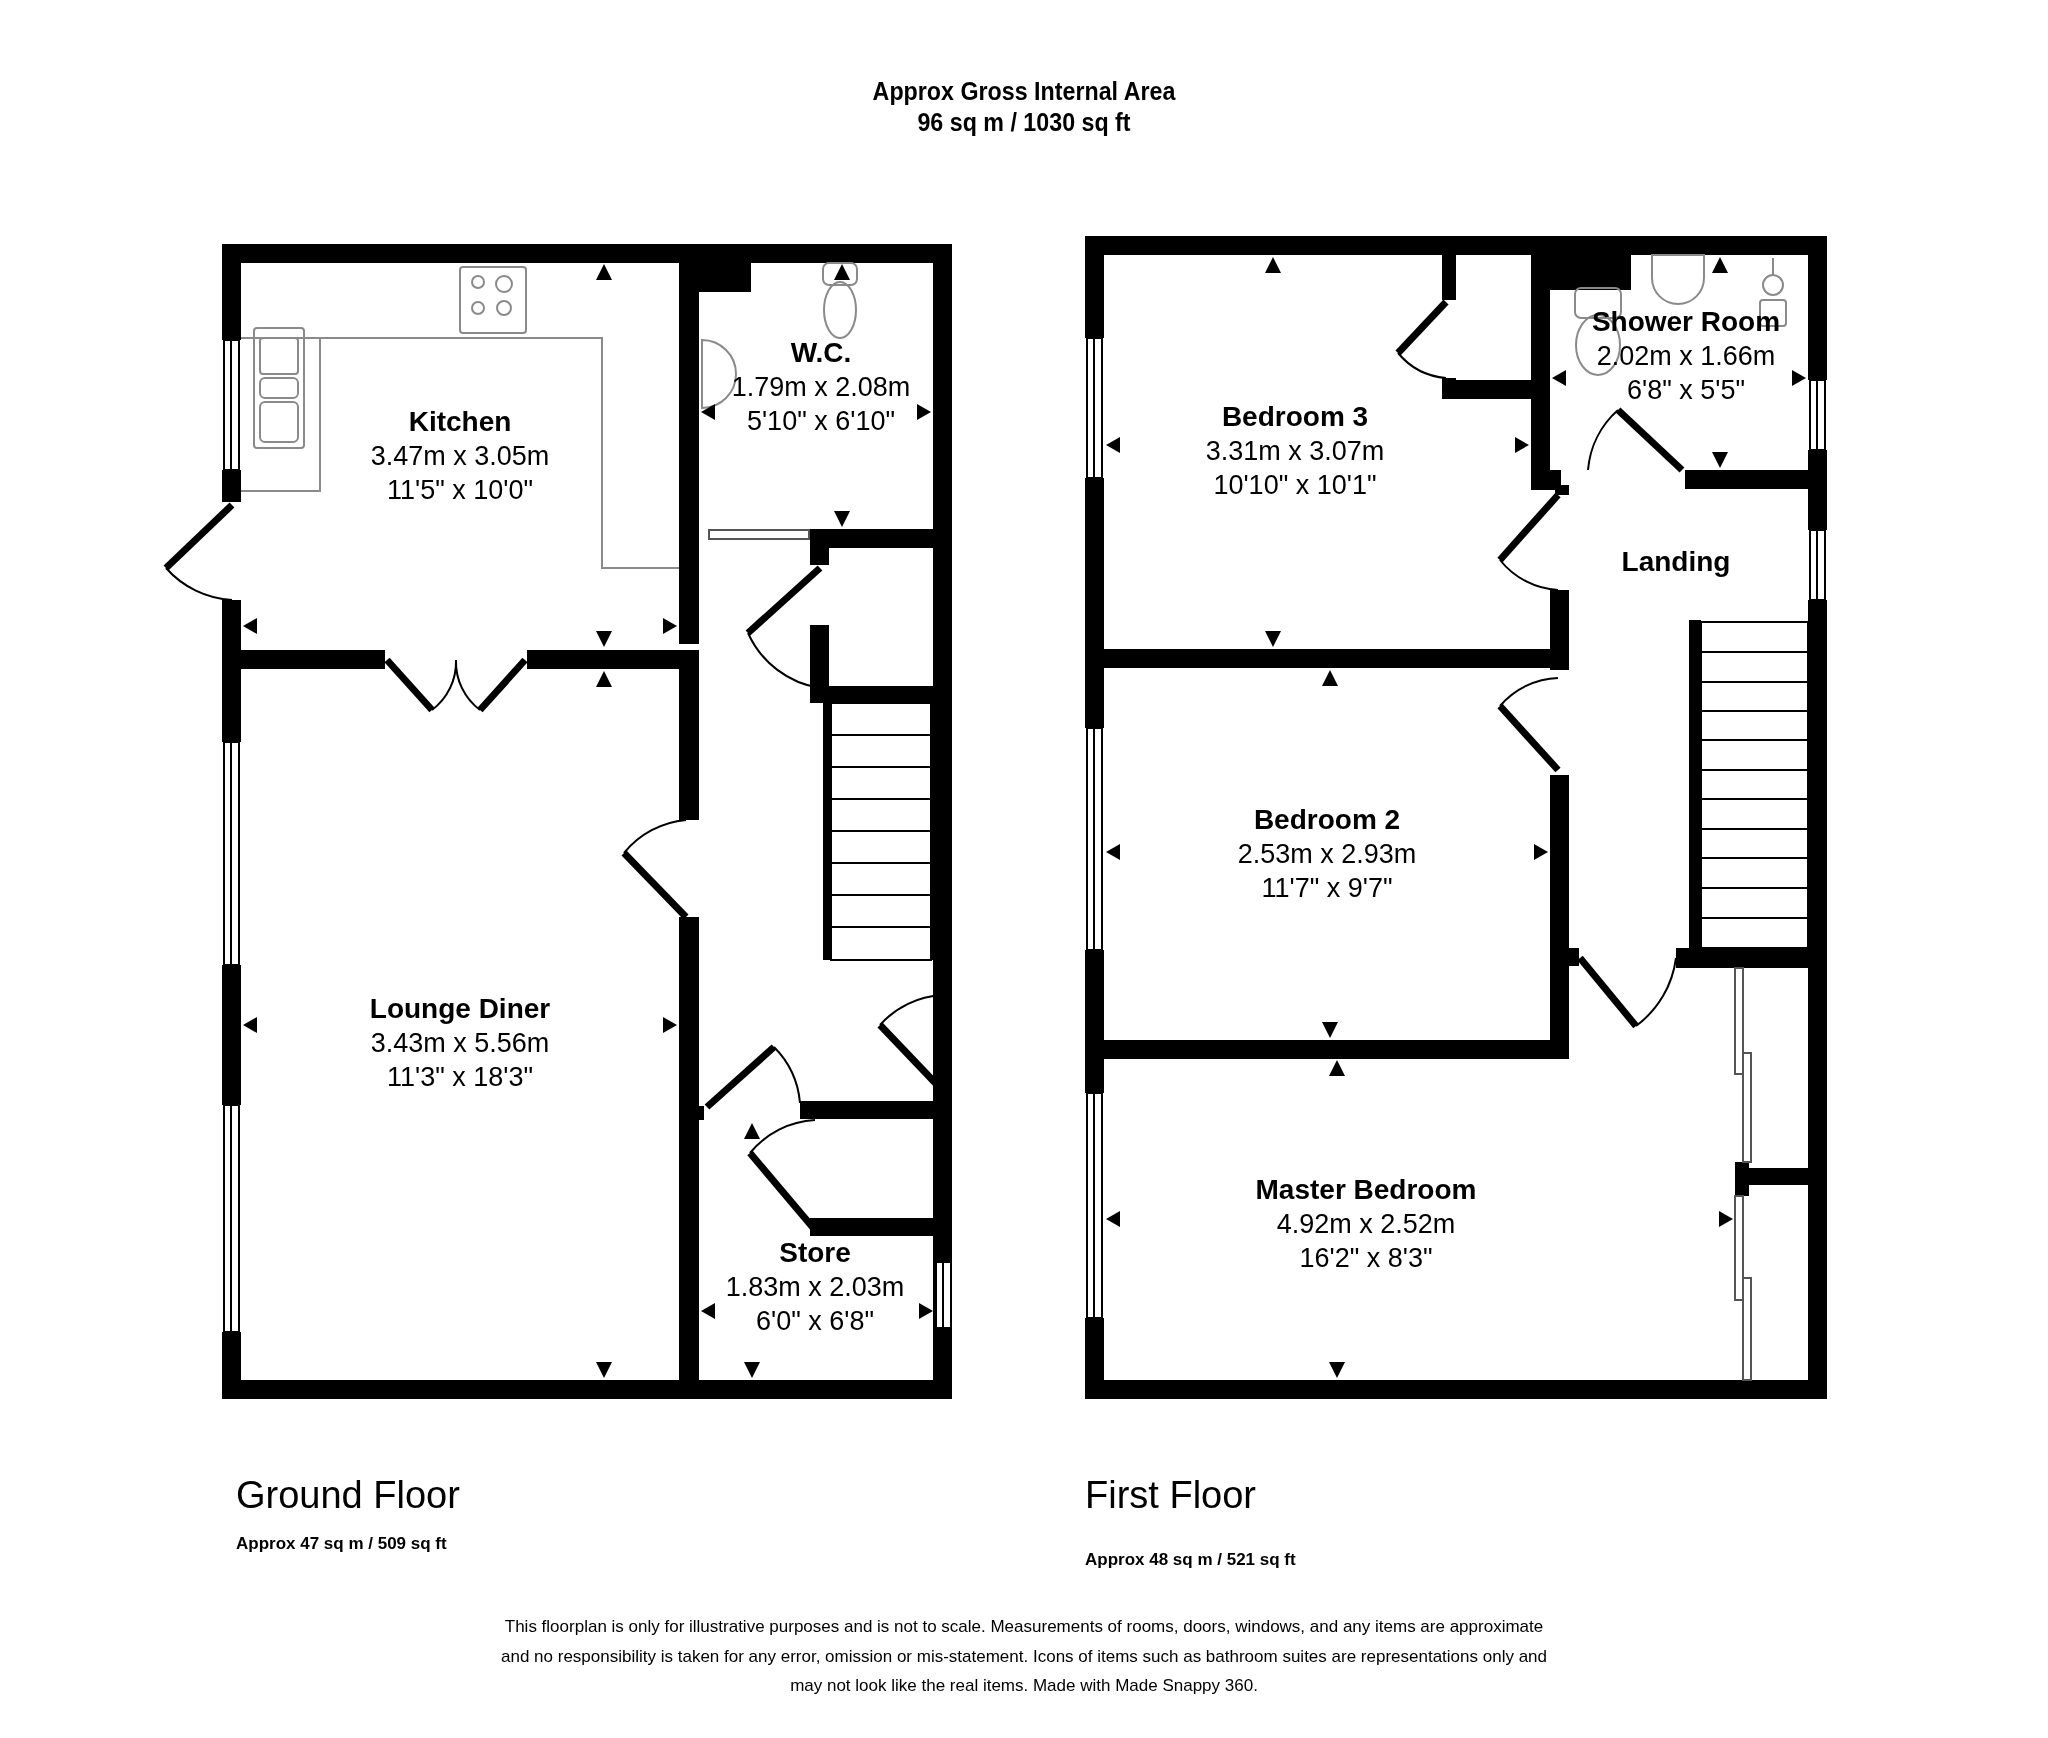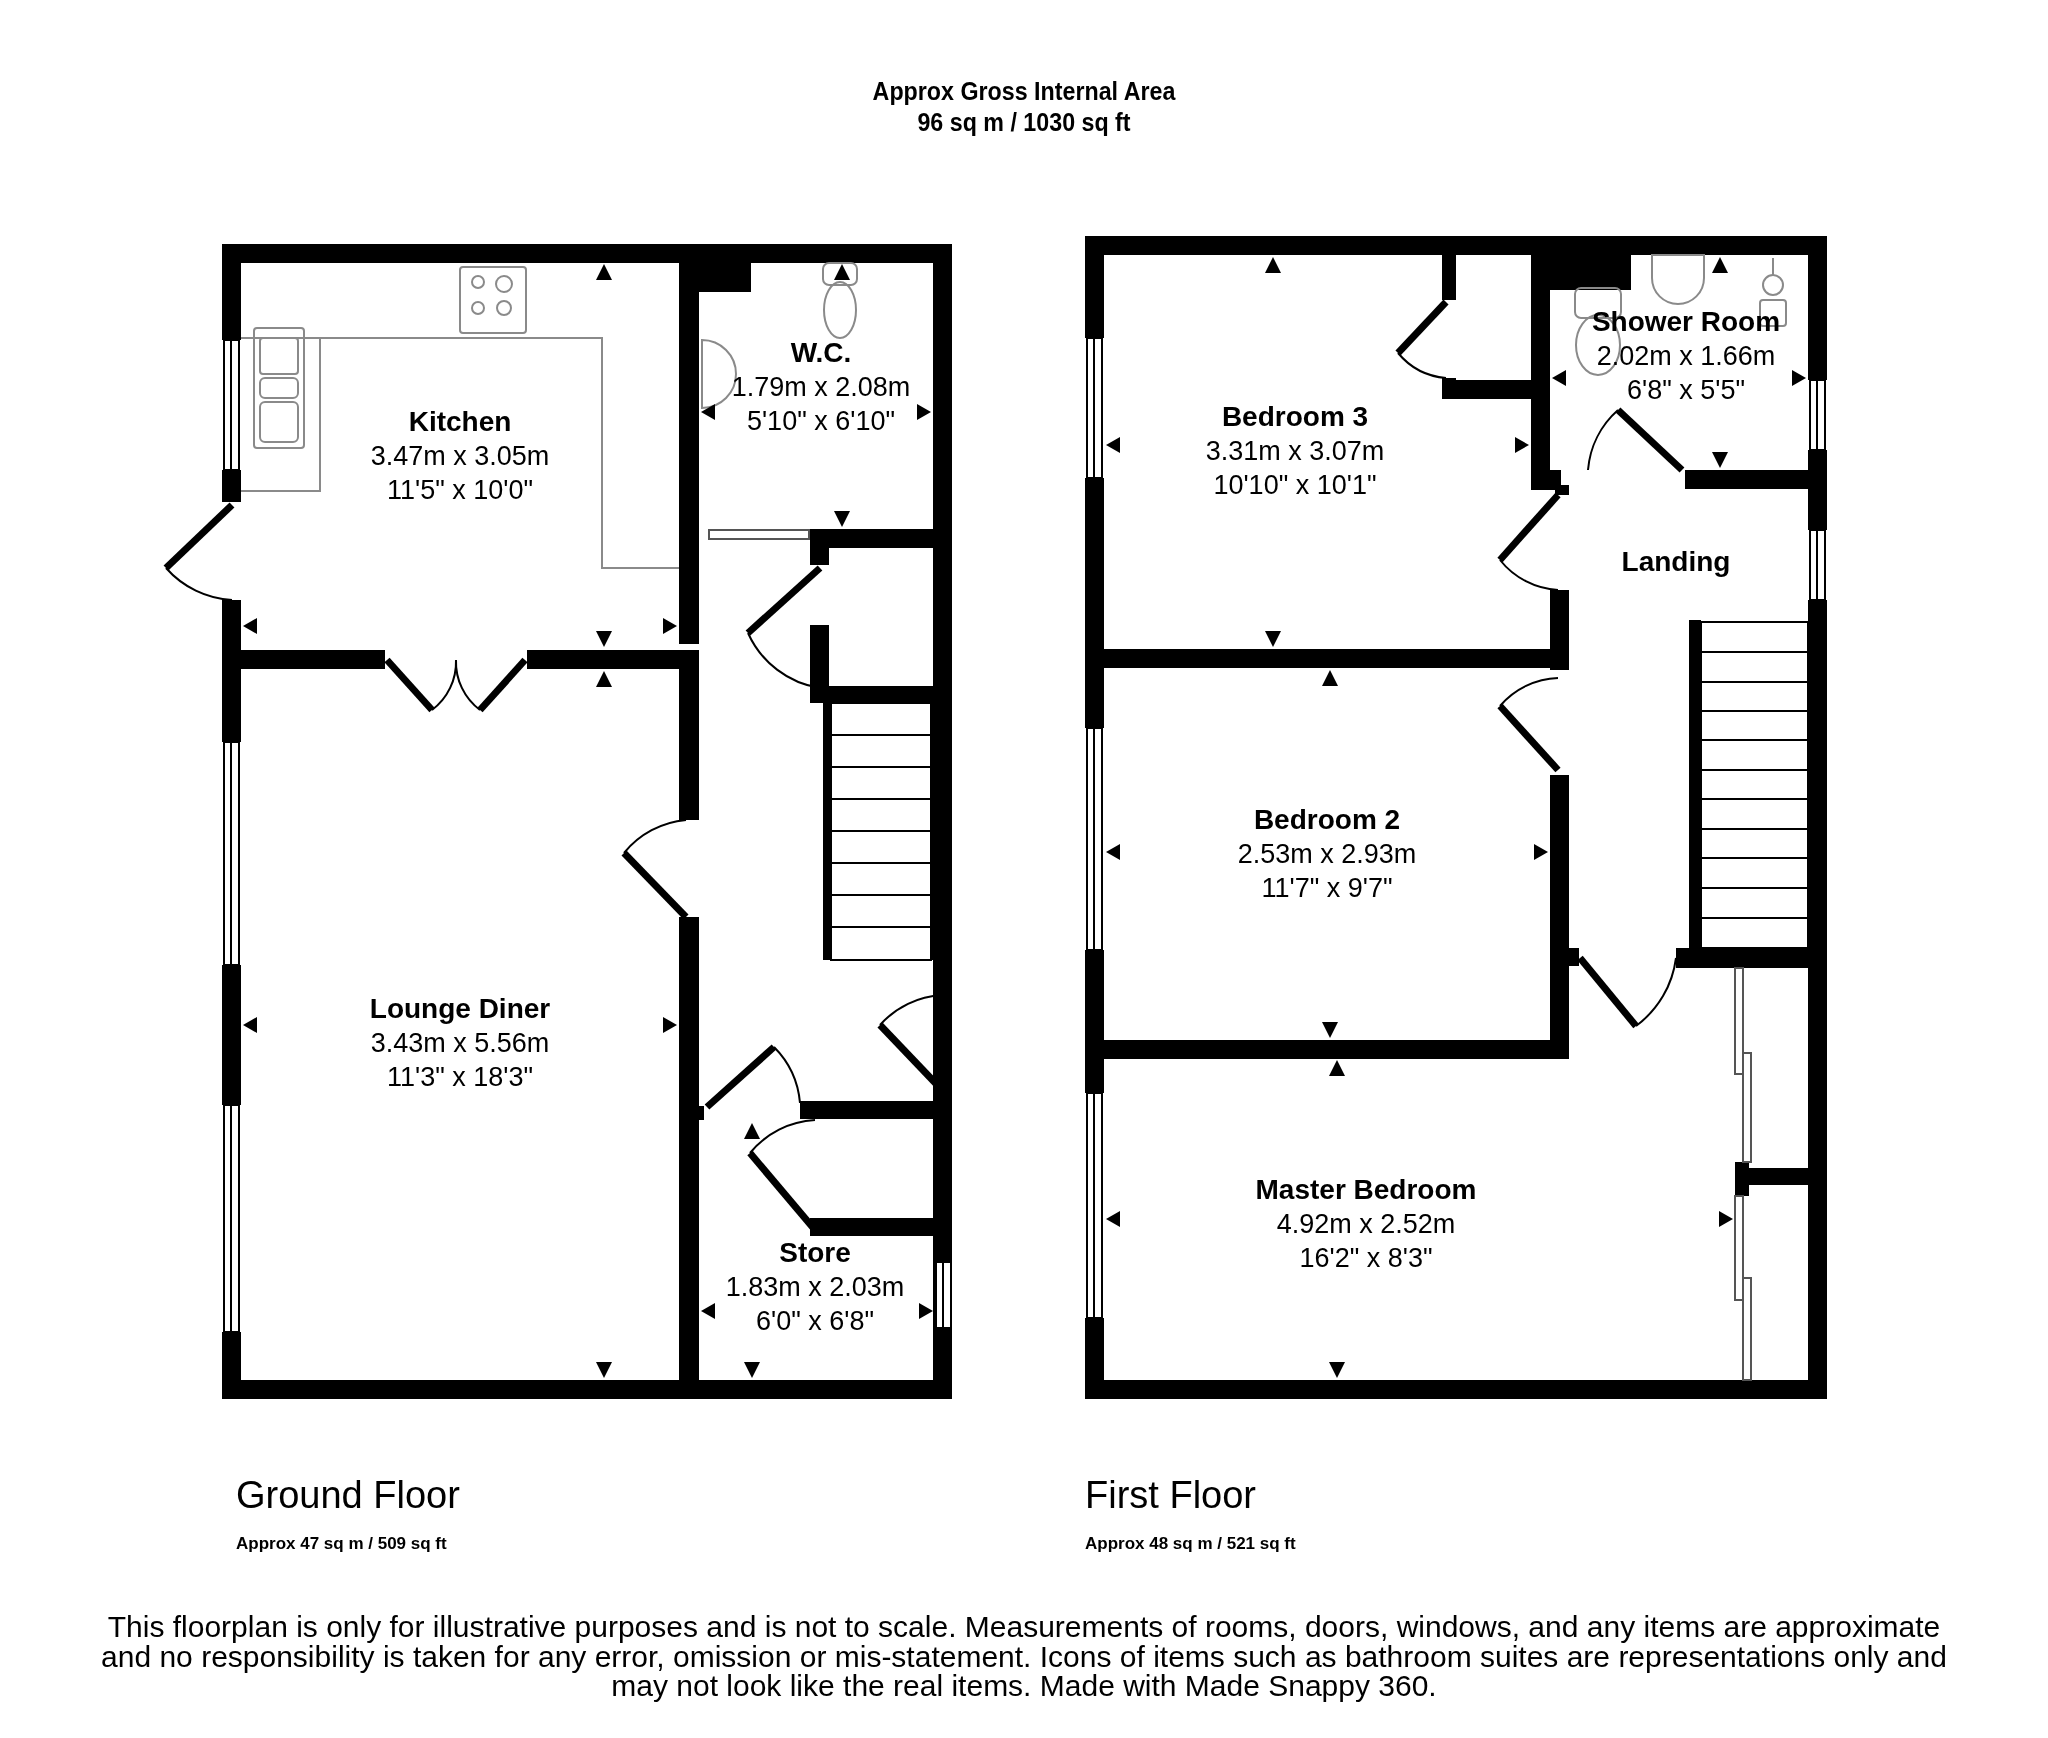--- a/index.html
+++ b/index.html
@@ -5,21 +5,21 @@
   html, body { margin: 0; padding: 0; background: #ffffff; }
   body { width: 2048px; height: 1738px; position: relative; overflow: hidden; font-family: "Liberation Sans", sans-serif; color: #000; }
   .abs { position: absolute; }
   .title { left: 0; width: 2048px; top: 76px; text-align: center; font-weight: bold; font-size: 25px; line-height: 31px; transform: scaleX(0.93); }
   svg.plan { position: absolute; left: 0; top: 0; }
   .room-label { position: absolute; text-align: center; transform: translateX(-50%); white-space: nowrap; }
   .room-name { font-weight: bold; font-size: 28px; line-height: 34px; }
   .room-dim { font-size: 27px; line-height: 34px; }
   .floor-name { font-size: 38px; line-height: 44px; }
   .floor-area { font-weight: bold; font-size: 17px; line-height: 30px; }
-  .disclaimer { left: 0; width: 2048px; top: 1612px; text-align: center; font-size: 30px; line-height: 29.5px; }
+  .disclaimer { left: 0; width: 2048px; top: 1612px; text-align: center; font-size: 17px; line-height: 29.5px; }
 </style>
 </head>
 <body>
 
 <div class="abs title">
   <div>Approx Gross Internal Area</div>
   <div>96 sq m / 1030 sq ft</div>
 </div>
 
 <svg class="plan" width="2048" height="1738" viewBox="0 0 2048 1738">
@@ -319,20 +319,20 @@
   <div class="room-dim">4.92m x 2.52m</div>
   <div class="room-dim">16'2" x 8'3"</div>
 </div>
 
 <div class="abs" style="left:236px; top:1473px;">
   <div class="floor-name">Ground Floor</div>
   <div class="floor-area" style="margin-top:12px;">Approx 47 sq m / 509 sq ft</div>
 </div>
 <div class="abs" style="left:1085px; top:1473px;">
   <div class="floor-name">First Floor</div>
-  <div class="floor-area" style="margin-top:12px;">Approx 48 sq m / 521 sq ft</div>
+  <div class="floor-area" style="margin-top:28px;">Approx 48 sq m / 521 sq ft</div>
 </div>
 
 <div class="abs disclaimer">
   <div>This floorplan is only for illustrative purposes and is not to scale. Measurements of rooms, doors, windows, and any items are approximate</div>
   <div>and no responsibility is taken for any error, omission or mis-statement. Icons of items such as bathroom suites are representations only and</div>
   <div>may not look like the real items. Made with Made Snappy 360.</div>
 </div>
 
 </body></html>

